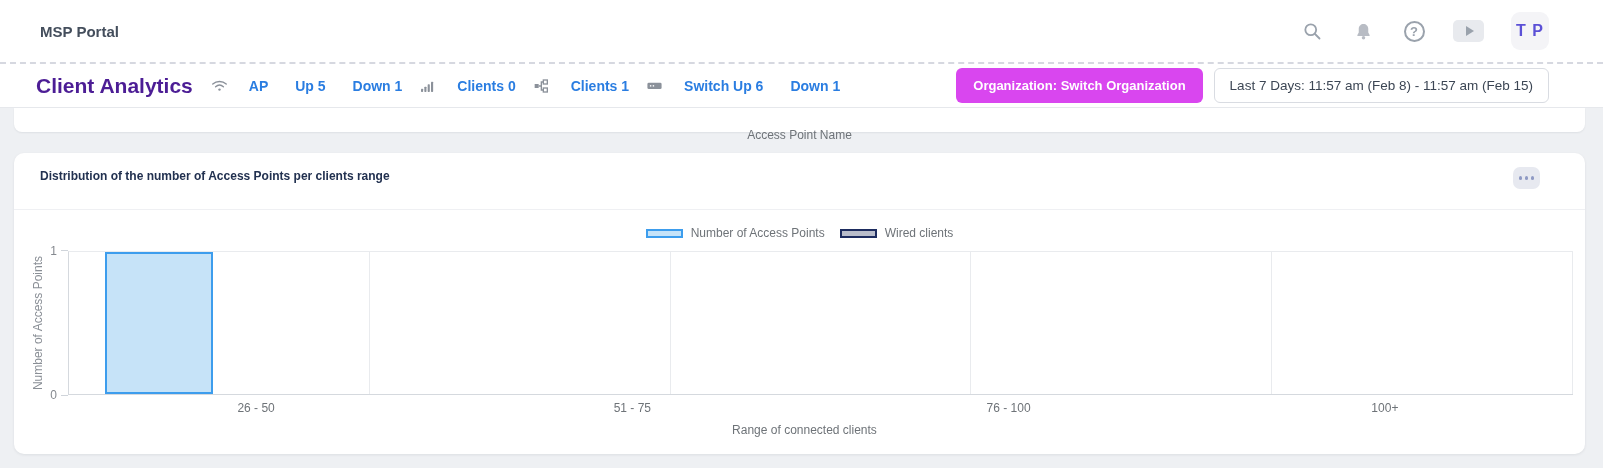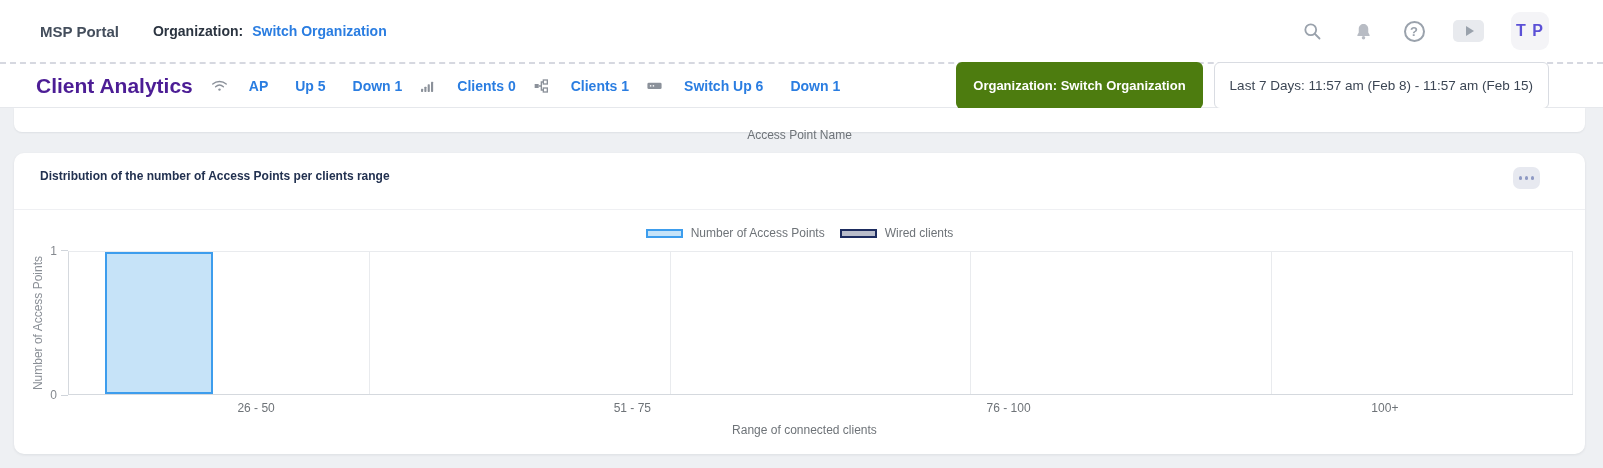--- a/index.html
+++ b/index.html
@@ -25,22 +25,22 @@
 
   
   .toolbar { height:44px; background:#fff; display:flex; align-items:center;
              padding:0 54px 0 36px; border-bottom:1px solid #e6e8ec; }
   .page-title { font-size:21px; font-weight:700; color:#4c1d95; margin-right:18px; }
   .stats { display:flex; align-items:center; gap:17px; }
   .stat { display:flex; align-items:center; gap:21px; font-size:14px; font-weight:700; color:#2a7de1; cursor:pointer; }
   .stat .part { margin-left:6px; }
   .sicon { width:17px; height:17px; display:flex; align-items:center; }
   .toolbar-right { margin-left:auto; display:flex; align-items:stretch; gap:11px; }
-  .org-btn { background:#4d7c0f; color:#fff; font-size:13px; font-weight:700; border:none;
-             border-radius:6px; padding:16px 17px; cursor:pointer; font-family:inherit; }
+  .org-btn { background:#d946ef; color:#fff; font-size:13px; font-weight:700; border:none;
+             border-radius:6px; padding:4px 17px; cursor:pointer; font-family:inherit; }
   .date-box { border:1px solid #d9dce2; background:#fff; border-radius:6px; padding:9px 15px;
               font-size:13.5px; font-weight:500; color:#3c4654; display:flex; align-items:center; cursor:pointer; }
 
   
   .content { padding:0 18px 0 14px; }
   .partial-card { height:24px; background:#fff; border-radius:0 0 8px 8px;
                   box-shadow:0 1px 2px rgba(16,24,40,.07); position:relative; }
   .partial-xlabel { position:absolute; left:50%; top:20px; transform:translateX(-50%);
                     font-size:12px; color:#6e7378; }
 
@@ -75,24 +75,20 @@
   .x-labels { position:absolute; left:54px; top:248px; width:1505px; display:flex; }
   .cat-label { flex:1; text-align:center; font-size:12px; color:#6e7378; }
   .x-axis-title { position:absolute; left:38px; top:270px; width:1505px; text-align:center;
                   font-size:12px; color:#6e7378; }
 </style>
 </head>
 <body>
 
 <div class="header">
   <div class="brand">MSP Portal</div>
-  <div class="org-line">
-    <span>Organization:</span>
-    <span class="org-link">Switch Organization</span>
-  </div>
   <div class="header-right">
     <div class="hicon">
       <svg width="20" height="20" viewBox="0 0 24 24" fill="none" stroke="#9aa2ac" stroke-width="2.2" stroke-linecap="round">
         <circle cx="10.5" cy="10.5" r="6.5"></circle>
           <line x1="15.6" y1="15.6" x2="21" y2="21"></line>
       </svg>
     </div>
     <div class="hicon">
       <svg width="19" height="19" viewBox="0 0 24 24" fill="#b8bcc4">
         <path d="M12 2.5c-3.3 0-6 2.7-6 6v4.8L4.3 16.3c-.4.7.1 1.5.9 1.5h13.6c.8 0 1.3-.8.9-1.5L18 13.3V8.5c0-3.3-2.7-6-6-6z"></path>

